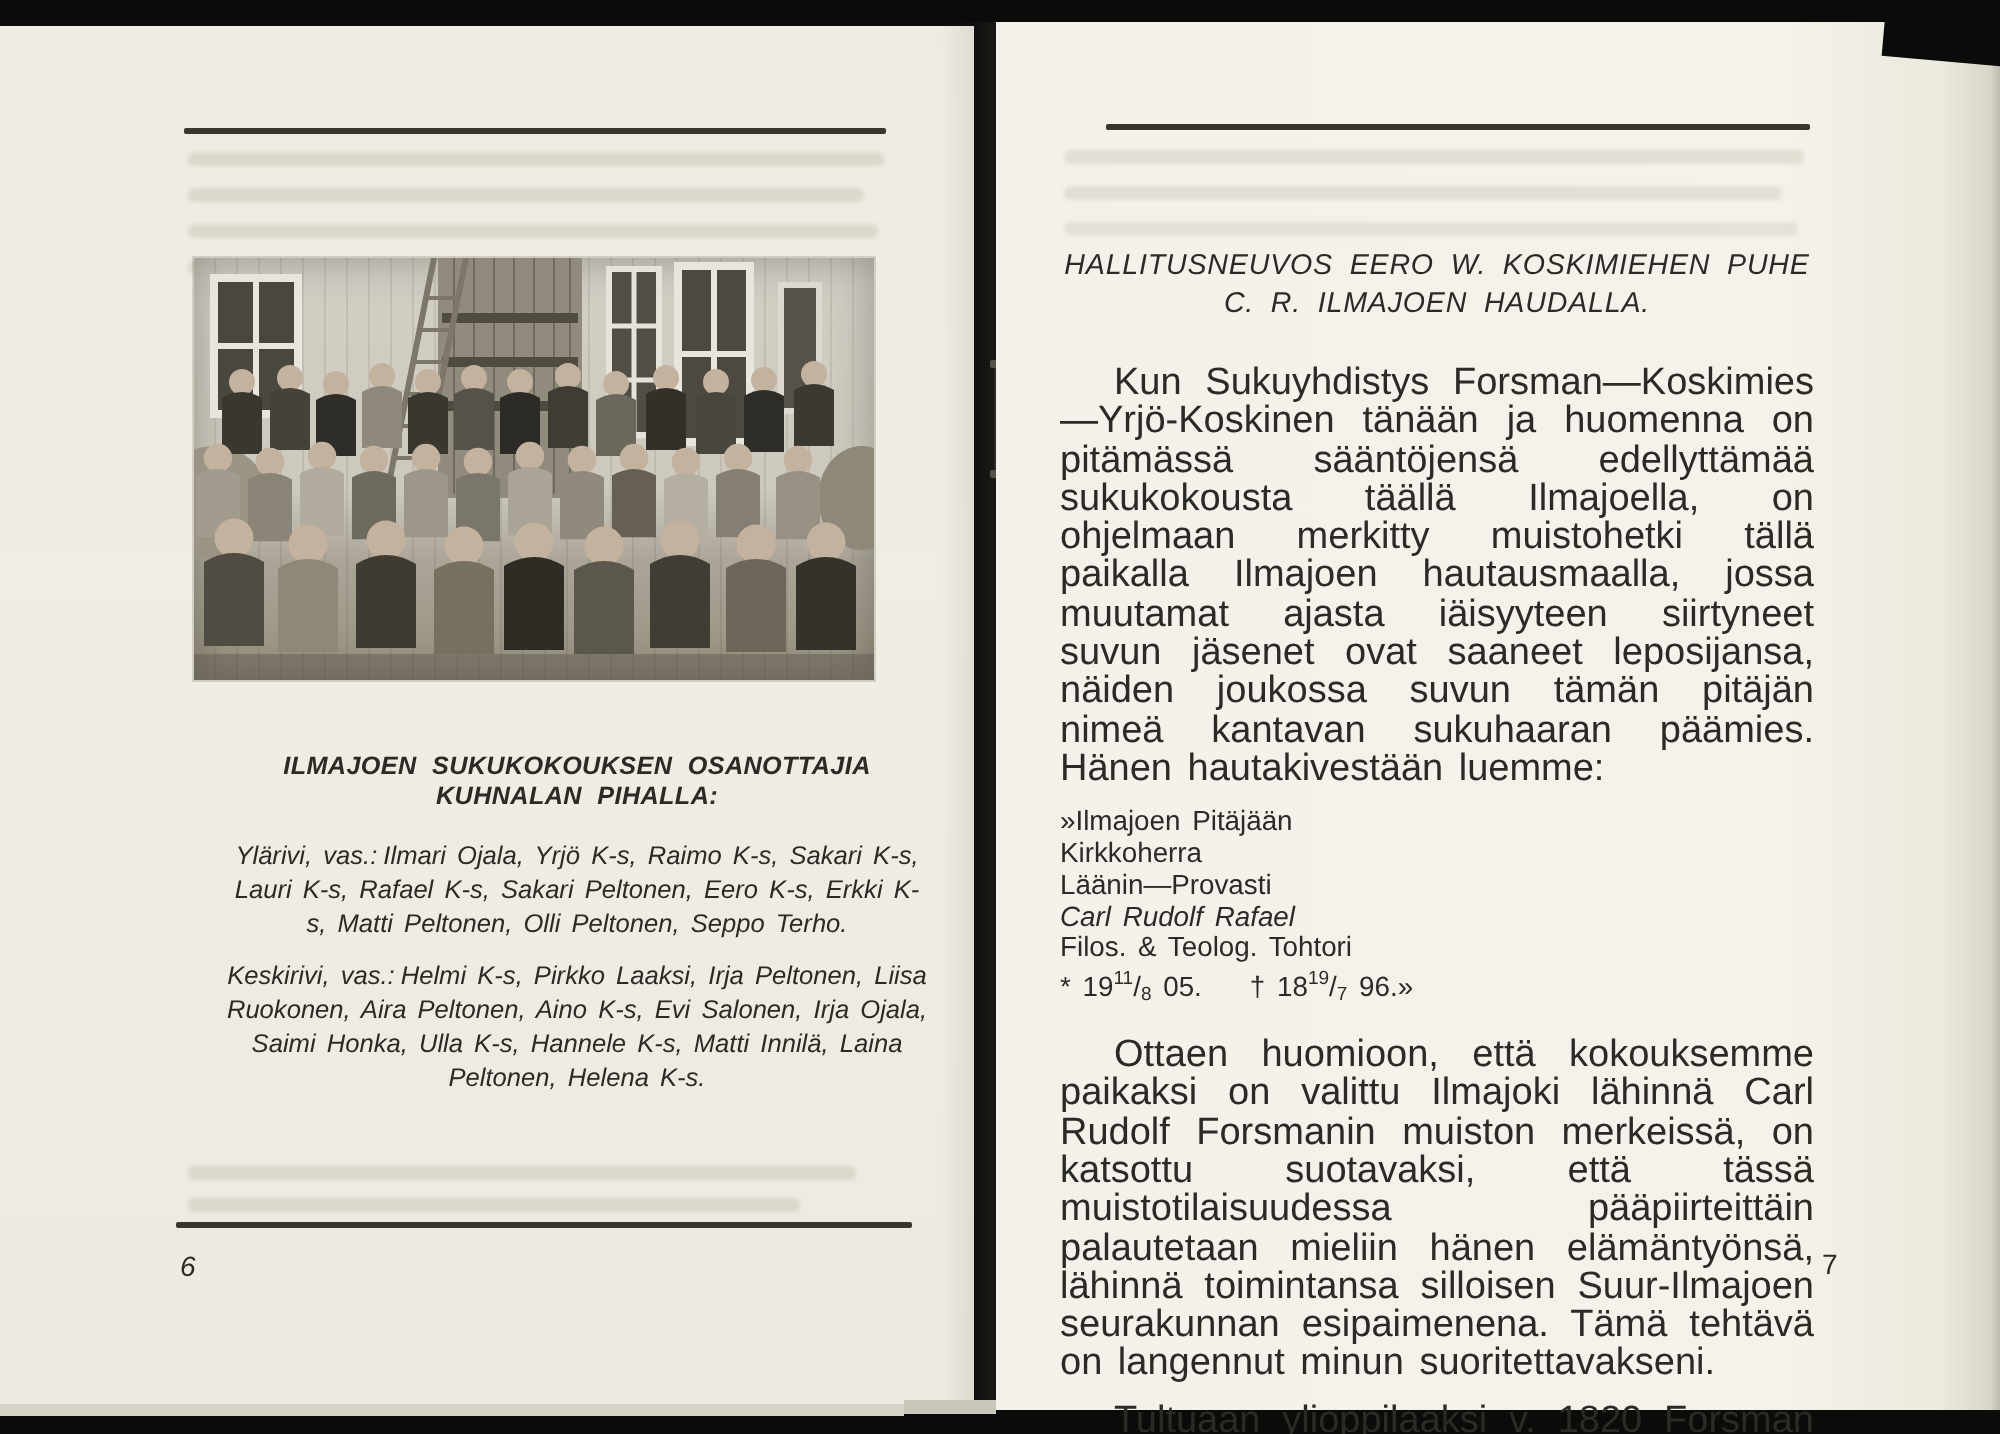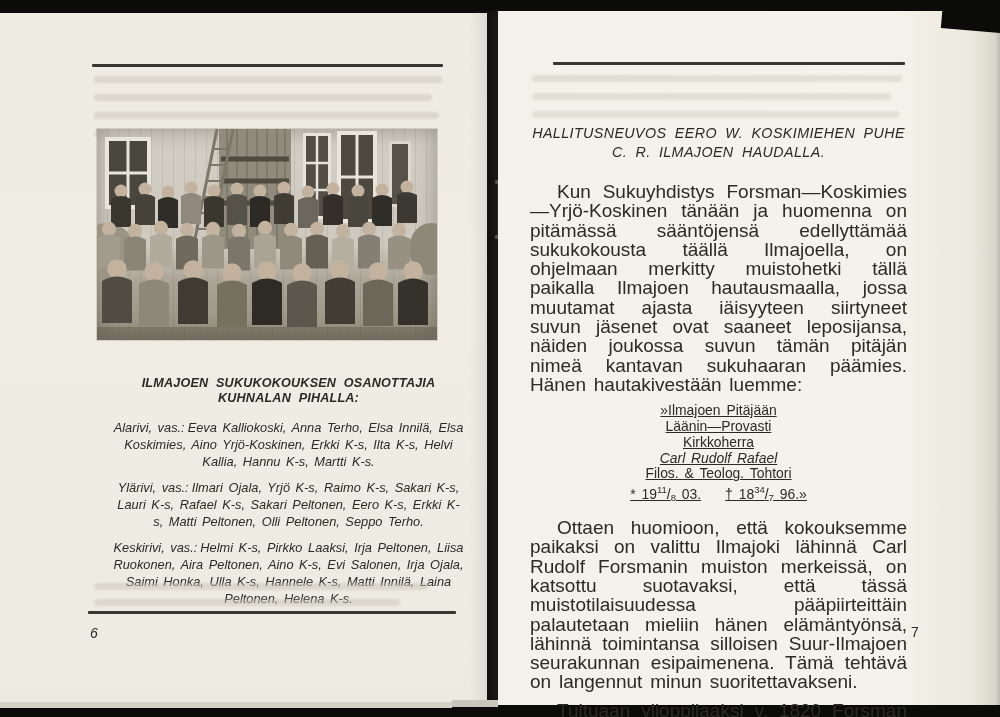--- a/index.html
+++ b/index.html
@@ -38,21 +38,21 @@
 
   .pageno{position:absolute;font-size:14px;}
   .pageno-left{left:90px;top:612px;font-style:italic;}
   .pageno-right{left:413px;top:613px;}
 
   .text-col{position:absolute;left:32px;top:113px;width:377px;}
   .heading{font-style:italic;font-size:14.3px;font-weight:normal;text-align:center;
     line-height:19px;letter-spacing:.4px;word-spacing:4px;margin:0 0 20px 0;}
   .body-p{font-size:19px;line-height:19.3px;text-align:justify;word-spacing:2.5px;
     text-indent:27px;margin:0 0 9px 0;}
-  .epitaph{text-align:center;font-size:13.9px;line-height:15.8px;word-spacing:2px;margin:2px 0 12px 0;text-decoration:underline;}
+  .epitaph{text-align:left;font-size:13.9px;line-height:15.8px;word-spacing:2px;margin:2px 0 12px 0;}
   .ep-italic{font-style:italic;}
   .ep-dates .sup{font-size:9.5px;vertical-align:6px;}
   .ep-dates .sub{font-size:9.5px;vertical-align:-2px;}
   .ep-dates .death{margin-left:24px;}
 </style>
 </head>
 <body>
 
 <div class="scan">
 
@@ -136,21 +136,20 @@
           <use href="#pr" transform="translate(243,141) scale(1.5)" style="color:#413d35"></use>
           <use href="#pr" transform="translate(281,143) scale(1.5)" style="color:#6d675a"></use>
           <use href="#pr" transform="translate(316,142) scale(1.5)" style="color:#35322b"></use>
         </g>
         <rect y="198" width="340" height="13" fill="#5e594e" opacity="0.45"></rect>
       </svg>
     </div>
 
     <div class="cap-col">
       <div class="cap-title">ILMAJOEN SUKUKOKOUKSEN OSANOTTAJIA KUHNALAN PIHALLA:</div>
-      <p class="cap-row"><span class="cap-label">Alarivi, vas.:</span><span>Eeva Kalliokoski, Anna Terho, Elsa Innilä, Elsa Koskimies, Aino Yrjö-Koskinen, Erkki K-s, Ilta K-s, Helvi Kallia, Hannu K-s, Martti K-s.</span></p>
       <p class="cap-row"><span class="cap-label">Ylärivi, vas.:</span><span>Ilmari Ojala, Yrjö K-s, Raimo K-s, Sakari K-s, Lauri K-s, Rafael K-s, Sakari Peltonen, Eero K-s, Erkki K-s, Matti Peltonen, Olli Peltonen, Seppo Terho.</span></p>
       <p class="cap-row"><span class="cap-label">Keskirivi, vas.:</span><span>Helmi K-s, Pirkko Laaksi, Irja Peltonen, Liisa Ruokonen, Aira Peltonen, Aino K-s, Evi Salonen, Irja Ojala, Saimi Honka, Ulla K-s, Hannele K-s, Matti Innilä, Laina Peltonen, Helena K-s.</span></p>
     </div>
 
     <div class="ghost" style="left:94px;top:570px;width:348px;">
       <div class="gl" style="width:96%;margin-bottom:9px"></div>
       <div class="gl" style="width:88%"></div>
     </div>
     <div class="rule" style="left:88px;top:598px;width:368px;"></div>
     <div class="pageno pageno-left">6</div>
@@ -172,26 +171,26 @@
 
     <div class="text-col">
       <h1 class="heading">
         <span>HALLITUSNEUVOS EERO W. KOSKIMIEHEN PUHE</span><br>
         <span>C. R. ILMAJOEN HAUDALLA.</span>
       </h1>
       <p class="body-p">Kun Sukuyhdistys Forsman—Koskimies—Yrjö-Koskinen tänään ja huomenna on pitämässä sääntöjensä edellyttämää sukukokousta täällä Ilmajoella, on ohjelmaan merkitty muistohetki tällä paikalla Ilmajoen hautausmaalla, jossa muutamat ajasta iäisyyteen siirtyneet suvun jäsenet ovat saaneet leposijansa, näiden joukossa suvun tämän pitäjän nimeä kantavan sukuhaaran päämies.  Hänen hautakivestään luemme:</p>
 
       <div class="epitaph">
         <div>»Ilmajoen Pitäjään</div>
+        <div>Kirkkoherra</div>
         <div>Läänin—Provasti</div>
-        <div>Kirkkoherra</div>
         <div class="ep-italic">Carl Rudolf Rafael</div>
         <div>Filos. &amp; Teolog. Tohtori</div>
         <div class="ep-dates">
-          <span>* 19</span><span class="sup">11</span><span>/</span><span class="sub">8</span><span> 03.</span><span class="death">† 18</span><span class="sup">34</span><span>/</span><span class="sub">7</span><span> 96.»</span>
+          <span>* 19</span><span class="sup">11</span><span>/</span><span class="sub">8</span><span> 05.</span><span class="death">† 18</span><span class="sup">19</span><span>/</span><span class="sub">7</span><span> 96.»</span>
         </div>
       </div>
 
       <p class="body-p">Ottaen huomioon, että kokouksemme paikaksi on valittu Ilmajoki lähinnä Carl Rudolf Forsmanin muiston merkeissä, on katsottu suotavaksi, että tässä muistotilaisuudessa pääpiirteittäin palautetaan mieliin hänen elämäntyönsä, lähinnä toimintansa silloisen Suur-Ilmajoen seurakunnan esipaimenena. Tämä tehtävä on langennut minun suoritettavakseni.</p>
       <p class="body-p">Tultuaan ylioppilaaksi v. 1820 Forsman ensin ryhtyi opiskelemaan teologiaa ja suoritti papintutkinnon v. 1823. Tämän jälkeen hän jatkoi opintojaan filosofisessa tiedekunnassa ja promovoitiin v. 1827 Turun Akatemian viimeisessä promotiossa filosofianmaisteriksi ja -tohtoriksi.</p>
     </div>
 
     <div class="pageno pageno-right">7</div>
   </div>
 

